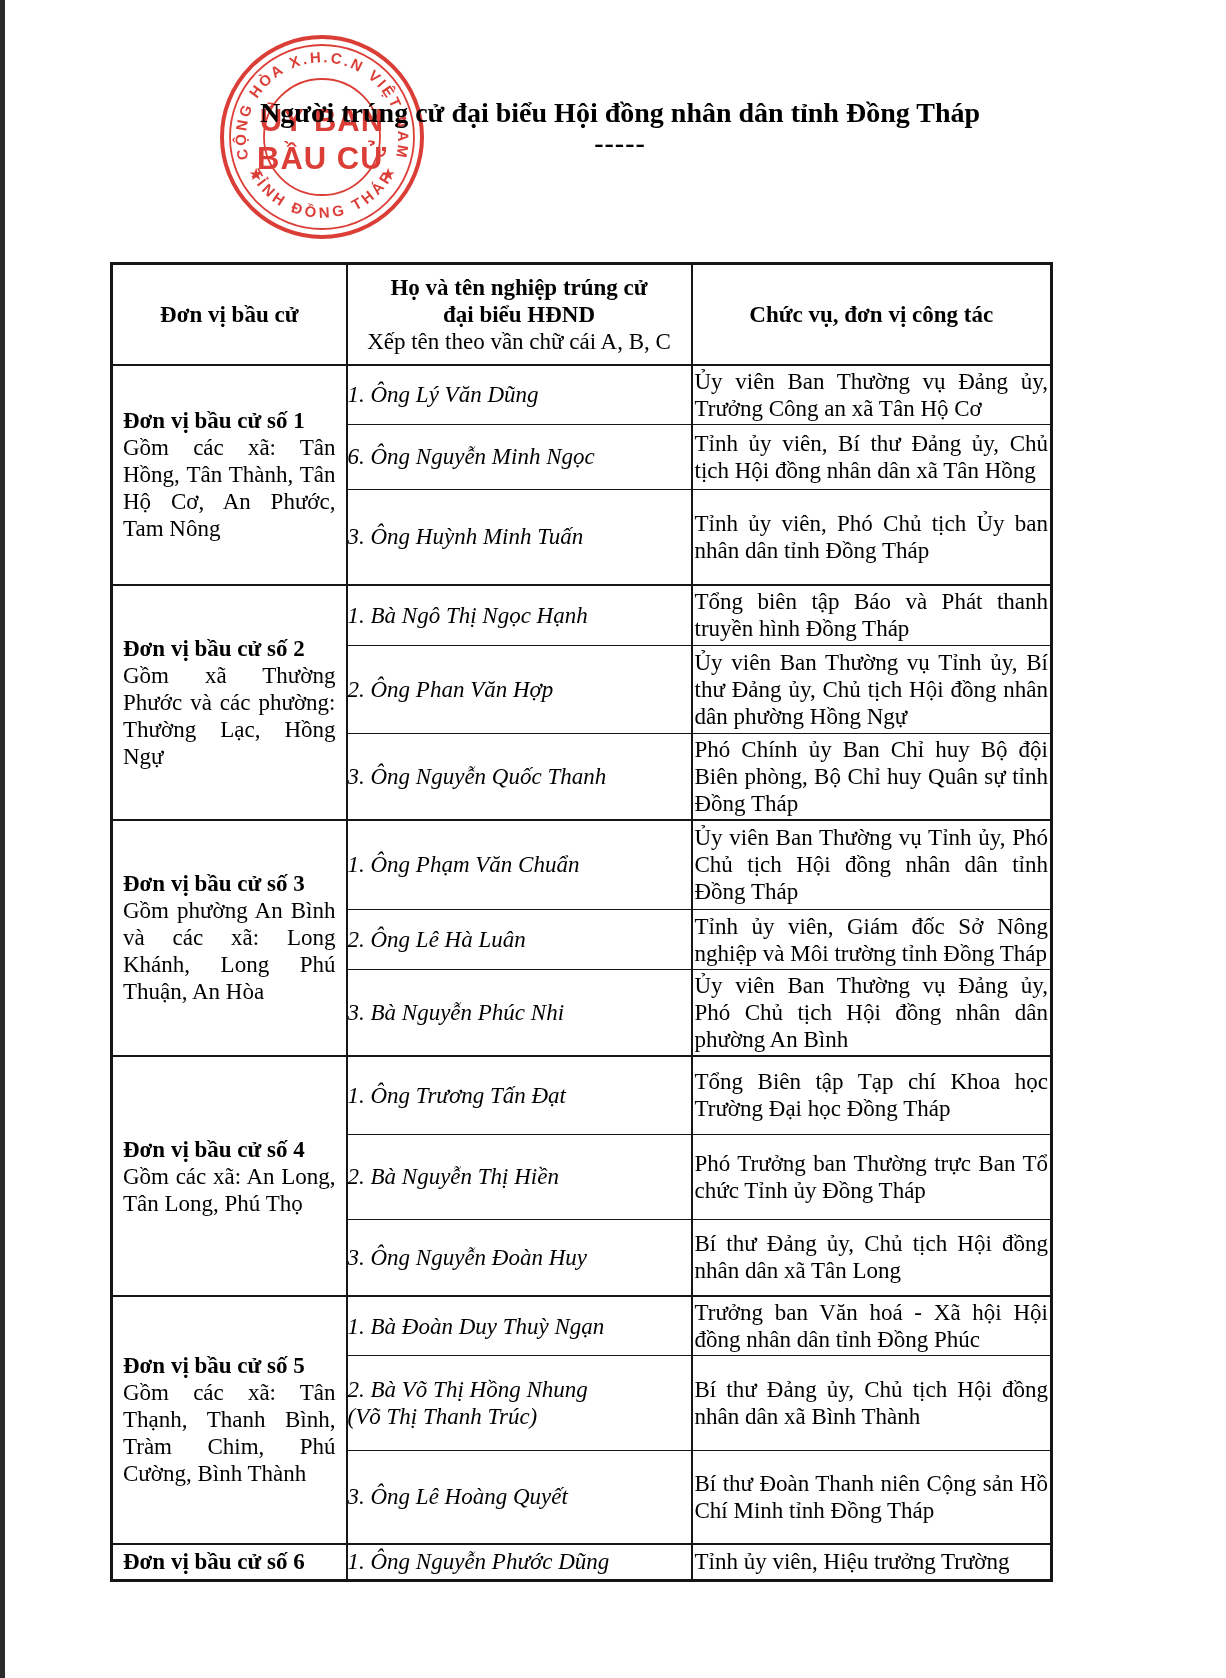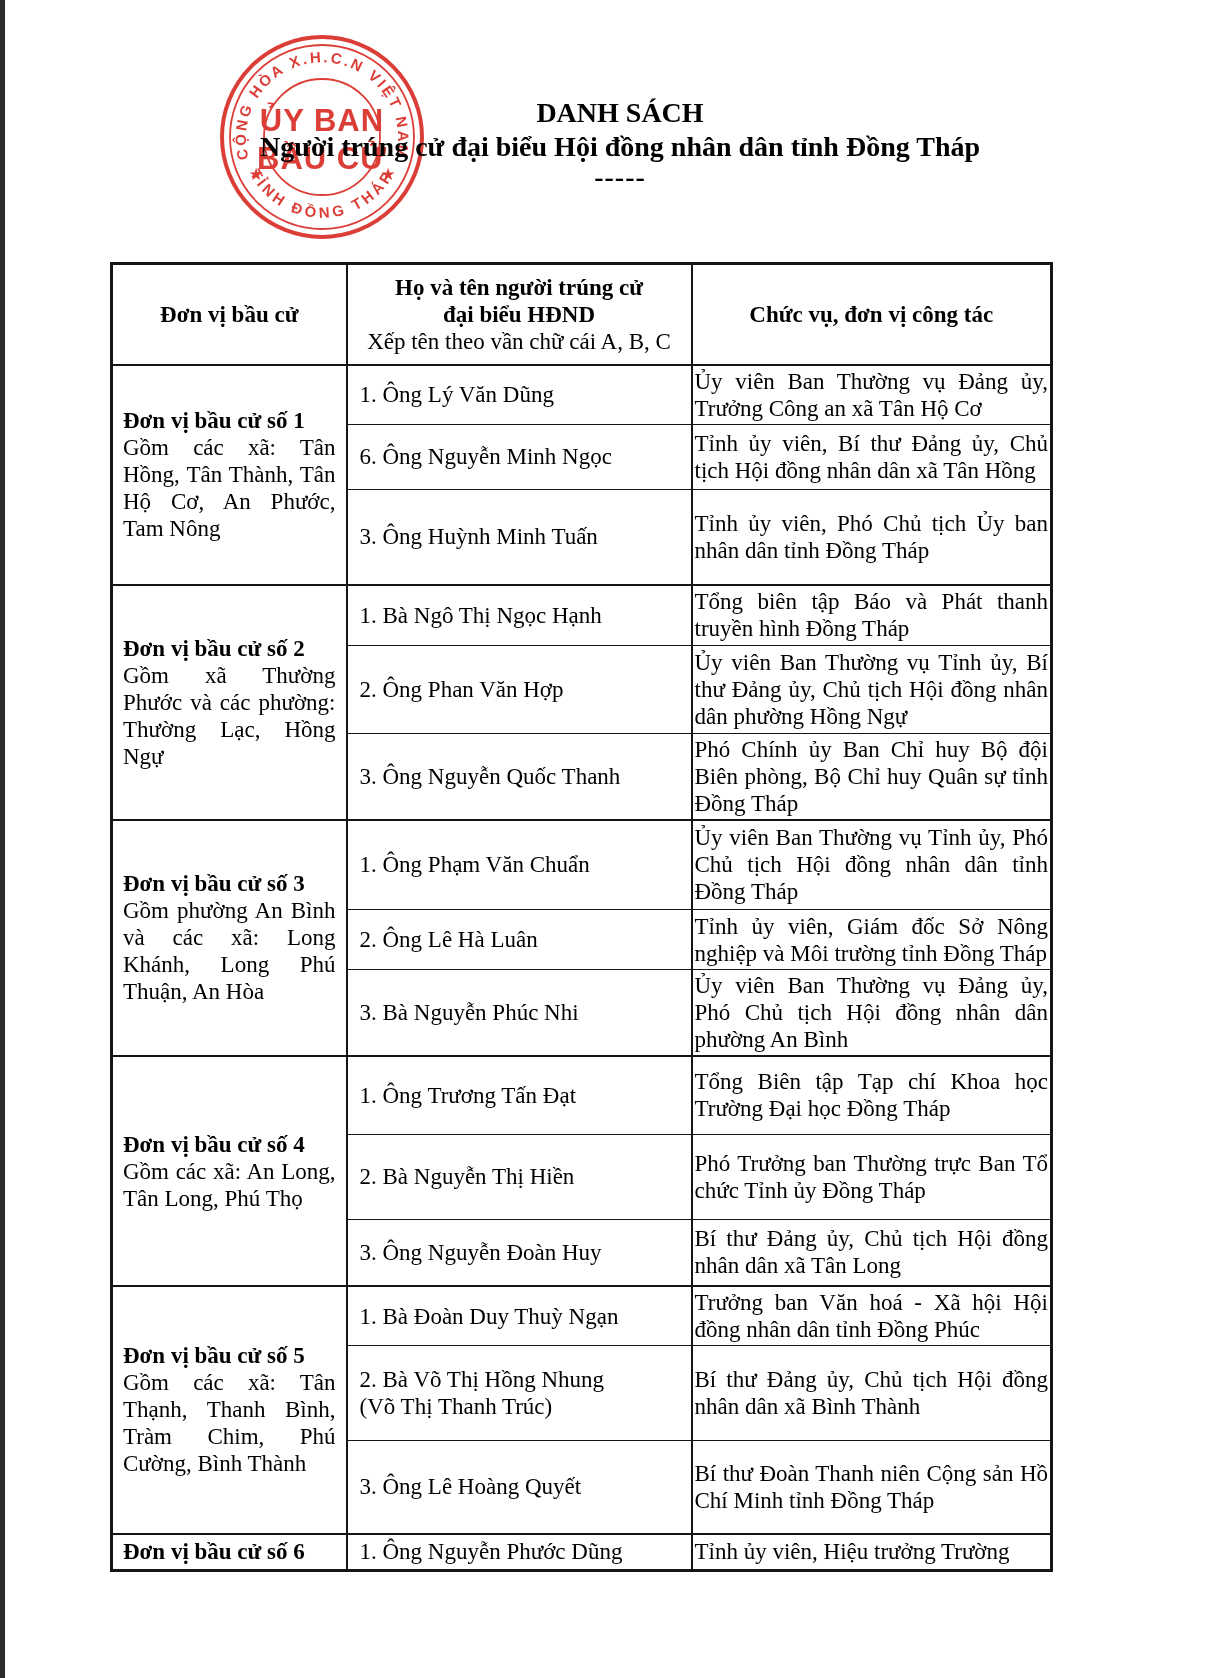--- a/index.html
+++ b/index.html
@@ -56,30 +56,29 @@
     border-top-width: 1px; border-bottom-width: 1px;
     vertical-align: middle;
   }
   tr.gs > td { border-top-width: 2px; }
   tr.hdr > th { border-bottom-width: 2px; }
   th { text-align: center; font-weight: bold; padding: 4px 6px; }
   .h-sub { font-weight: normal; }
   td.unit { padding: 2px 10px; }
   .unit-title { font-weight: bold; }
   .unit-desc { text-align: justify; }
-  td.name { padding: 2px 12px; text-align: left; }
+  td.name { padding: 2px 0; text-align: left; font-style: italic; }
   td.pos  { padding: 2px 2px; text-align: justify; }
 </style>
 </head>
 <body>
 
 <div class="scan-edge"></div>
 
 <header class="doc-header">
-  <div>DANH SÁCH</div>
   <div>Người trúng cử đại biểu Hội đồng nhân dân tỉnh Đồng Tháp</div>
   <div class="title-divider">-----</div>
 </header>
 
 <svg class="stamp" width="220" height="220" viewBox="0 0 220 220" aria-hidden="true">
   <circle cx="110" cy="110" r="100" fill="none" stroke="#d92f27" stroke-width="4"></circle>
   <circle cx="110" cy="110" r="92" fill="none" stroke="#d92f27" stroke-width="1.8"></circle>
   <circle cx="110" cy="110" r="58" fill="none" stroke="#d92f27" stroke-width="1.8"></circle>
   <defs>
     <path id="arcTop" d="M 38.8,138 A 76,76 0 1 1 181.2,138" fill="none"></path>
@@ -101,21 +100,21 @@
   <colgroup>
       <col class="c1">
       <col class="c2">
       <col class="c3">
     </colgroup>
 
   <tbody>
       <tr class="hdr" style="height:101px">
     <th>Đơn vị bầu cử</th>
     <th>
-      <div>Họ và tên người trúng cử</div>
+      <div>Họ và tên nghiệp trúng cử</div>
       <div>đại biểu HĐND</div>
       <div class="h-sub">Xếp tên theo vần chữ cái A, B, C</div>
     </th>
     <th>Chức vụ, đơn vị công tác</th>
   </tr>
 
   <tr class="gs" style="height:59px">
     <td class="unit" rowspan="3">
       <div class="unit-title">Đơn vị bầu cử số 1</div>
       <div class="unit-desc">Gồm các xã: Tân Hồng, Tân Thành, Tân Hộ Cơ, An Phước, Tam Nông</div>
@@ -171,21 +170,21 @@
       <div class="unit-title">Đơn vị bầu cử số 4</div>
       <div class="unit-desc">Gồm các xã: An Long, Tân Long, Phú Thọ</div>
     </td>
     <td class="name">1. Ông Trương Tấn Đạt</td>
     <td class="pos">Tổng Biên tập Tạp chí Khoa học Trường Đại học Đồng Tháp</td>
   </tr>
   <tr style="height:85px">
     <td class="name">2. Bà Nguyễn Thị Hiền</td>
     <td class="pos">Phó Trưởng ban Thường trực Ban Tổ chức Tỉnh ủy Đồng Tháp</td>
   </tr>
-  <tr style="height:67px">
+  <tr style="height:77px">
     <td class="name">3. Ông Nguyễn Đoàn Huy</td>
     <td class="pos">Bí thư Đảng ủy, Chủ tịch Hội đồng nhân dân xã Tân Long</td>
   </tr>
 
   <tr class="gs" style="height:58px">
     <td class="unit" rowspan="3">
       <div class="unit-title">Đơn vị bầu cử số 5</div>
       <div class="unit-desc">Gồm các xã: Tân Thạnh, Thanh Bình, Tràm Chim, Phú Cường, Bình Thành</div>
     </td>
     <td class="name">1. Bà Đoàn Duy Thuỳ Ngạn</td>

